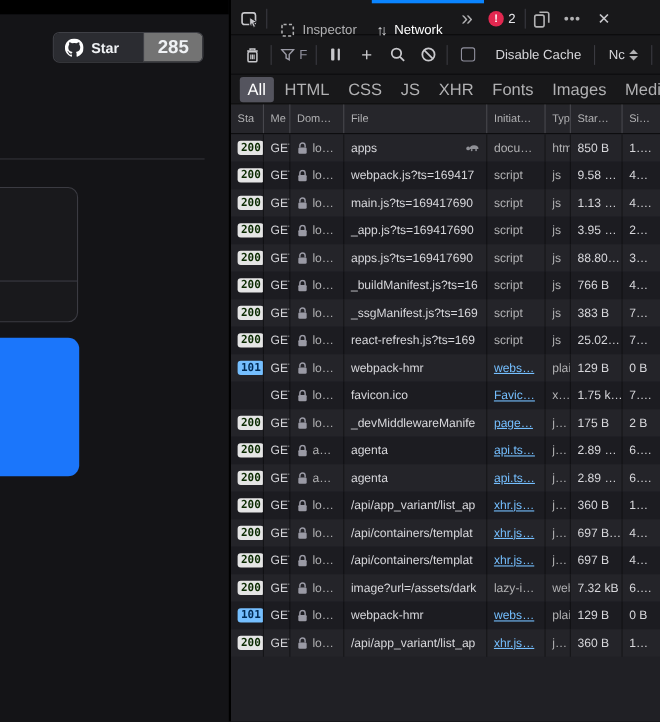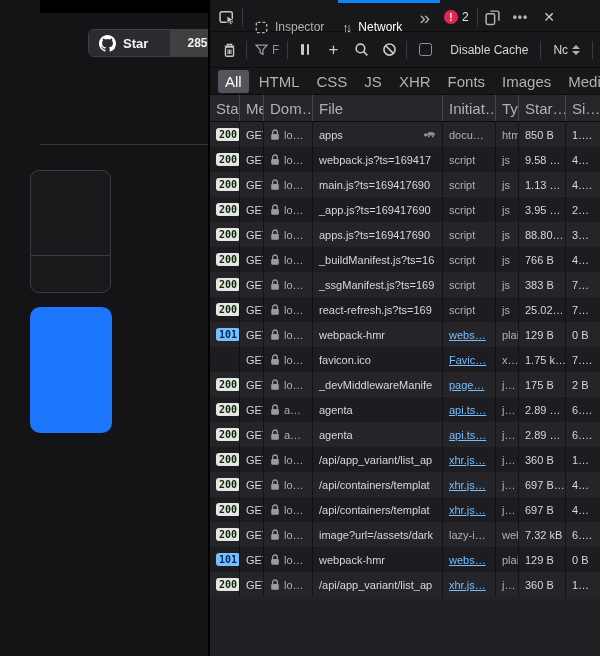--- a/index.html
+++ b/index.html
@@ -1,28 +1,28 @@
 <!DOCTYPE html>
 <html><head>
 <meta charset="utf-8">
 <style>
   * { margin:0; padding:0; box-sizing:border-box; }
   html,body { width:600px; height:656px; overflow:hidden; background:#141417;
     font-family:"Liberation Sans", sans-serif; }
   .stage { position:relative; width:600px; height:656px; }
 
   
-  .page { position:absolute; left:0; top:0; width:209px; height:656px; background:#141417;margin-left:40px; }
+  .page { position:absolute; left:0; top:0; width:209px; height:656px; background:#141417; }
   .page-topstrip { position:absolute; left:0; top:0; width:209px; height:13px; background:#000; }
   .star-btn { position:absolute; left:48px; top:29px; width:137px; height:28px;
     border:1px solid #3f4046; border-radius:6px; display:flex; overflow:hidden; cursor:pointer; }
   .star-left { flex:1; background:#2b2c31; display:flex; align-items:center; gap:7px; padding:0 10px;
     color:#f0f2f5; font-size:13px; font-weight:bold; }
-  .star-right { width:54px; background:#404040; border-left:1px solid #3f4046; display:flex;
-    align-items:center; justify-content:center; color:#f0f2f5; font-size:12px; font-weight:bold; }
+  .star-right { width:54px; background:#737373; border-left:1px solid #3f4046; display:flex;
+    align-items:center; justify-content:center; color:#f0f2f5; font-size:17px; font-weight:bold; }
   .page-divider { position:absolute; left:0; top:144px; width:186px; height:1px; background:#333338; }
   .card-outline { position:absolute; left:-10px; top:170px; width:81px; height:123px;
     border:1px solid #3b3b42; border-radius:9px; background:#19191c; }
   .card-outline .inner-div { position:absolute; left:0; right:0; top:84px; height:1px; background:#3b3b42; }
   .card-blue { position:absolute; left:-10px; top:307px; width:82px; height:126px;
     border-radius:10px; background:#1b76fb; }
 
   
   .devtools { position:absolute; left:208px; top:0; width:392px; height:656px; background:#18181a;
     border-left:2px solid #000; display:flex; flex-direction:column; color:#b1b1b3; }
@@ -68,21 +68,21 @@
 
   
   .filterbar { height:27px; display:flex; align-items:center; gap:3px; padding:0 8px;
     background:#18181a; border-bottom:1px solid #0c0c0d; overflow:hidden; }
   .pill { font-size:15px; color:#b1b1b3; padding:3px 7px; border-radius:3px; cursor:pointer; white-space:nowrap; }
   .pill.active { background:#54545e; color:#fff; }
 
   
   .grid-cols { display:grid; grid-template-columns:30px 24px 49px 130px 53px 23px 47px 1fr; }
   .thead { height:27px; background:#26262b; border-bottom:1px solid #0c0c0d; align-items:center; }
-  .th { font-size:15px; color:#b1b1b3; padding:0 0 0 6px; height:100%; display:flex; align-items:center;
+  .th { font-size:10px; color:#b1b1b3; padding:0 0 0 6px; height:100%; display:flex; align-items:center;
     border-right:1px solid #47474d; overflow:hidden; white-space:nowrap; cursor:pointer; }
   .th:last-child { border-right:none; }
   .rows { flex:1; overflow:hidden; background:#202025; display:flex; flex-direction:column; }
   .row { height:25px; align-items:center; cursor:pointer; flex:none; }
   .row:nth-child(odd)  { background:#242429; }
   .row:nth-child(even) { background:#1c1c21; }
   .td { font-size:11px; color:#d7d7db; padding:0 0 0 6px; height:100%; display:flex; align-items:center;
     border-right:1px solid rgba(0,0,0,0.42); overflow:hidden; white-space:nowrap; }
   .td:last-child { border-right:none; }
   .td.sec { color:#b1b1b3; }

